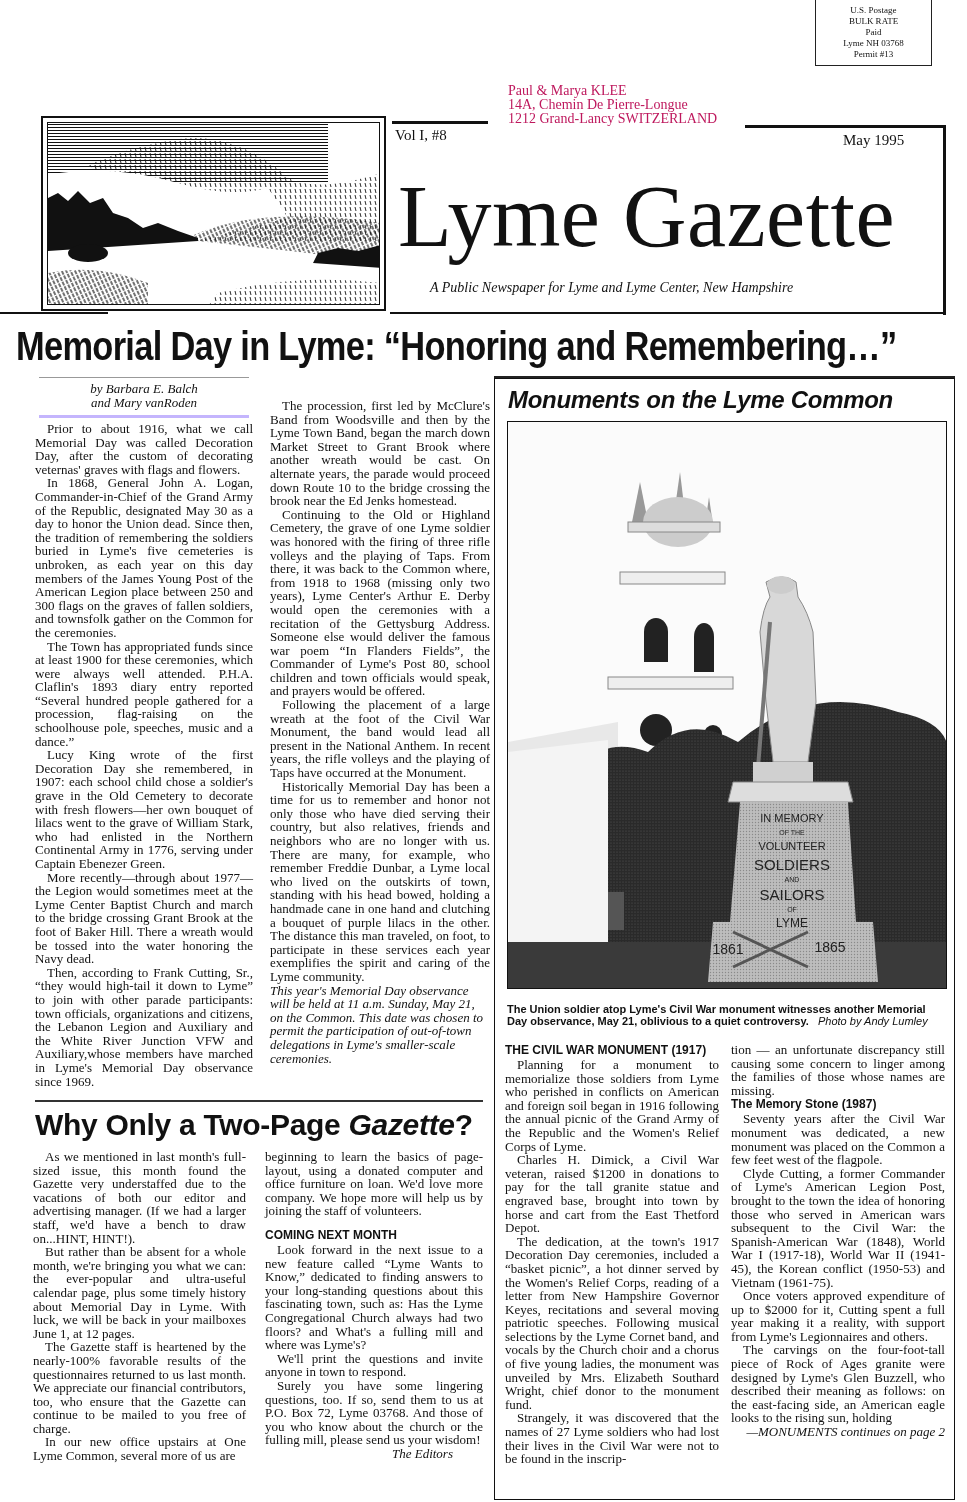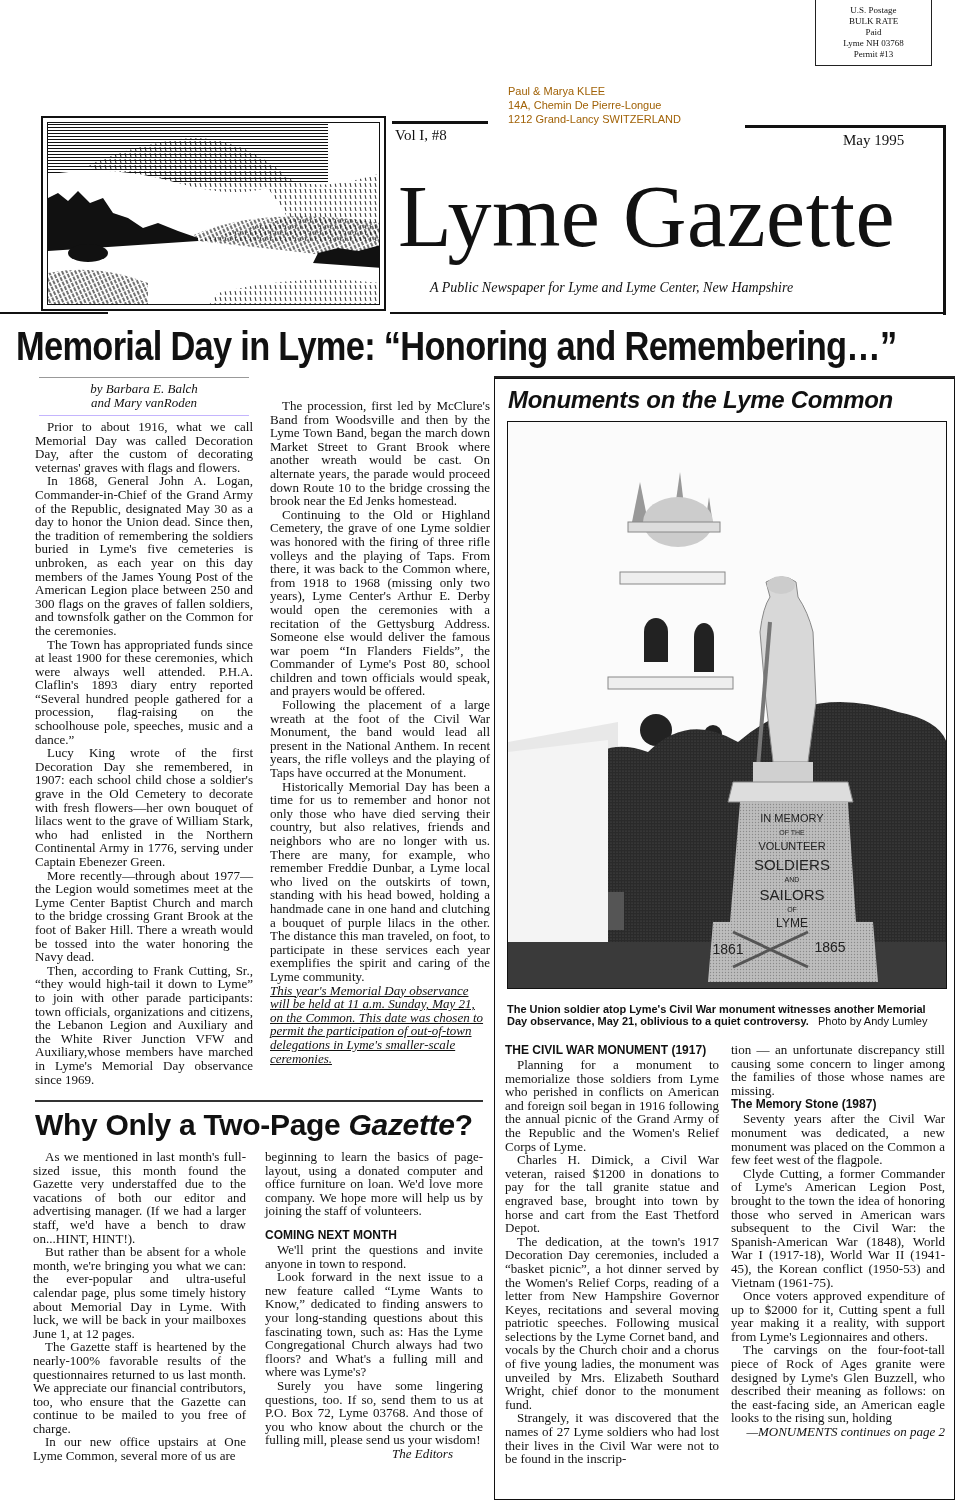--- a/index.html
+++ b/index.html
@@ -2,21 +2,21 @@
 <html><head>
 <meta charset="utf-8">
 <style>
   * { box-sizing: border-box; margin: 0; padding: 0; }
   html, body { width: 967px; height: 1502px; background: #fff; overflow: hidden; }
   body { position: relative; font-family: "Liberation Serif", "DejaVu Serif", serif; color: #111; }
 
   .abs { position: absolute; }
 
   
-  #address { left: 508px; top: 84px; font-family: Liberation Sans, sans-serif; font-size: 11px; line-height: 14px; color: #a16207; }
+  #address { left: 508px; top: 84px; font-family: Liberation Serif, serif; font-size: 14px; line-height: 14px; color: #be185d; }
   #postage { left: 815px; top: 0; width: 117px; height: 66px; border-left: 1.5px solid #222; border-right: 1.5px solid #222; border-bottom: 1.5px solid #222; text-align: center; font-size: 9px; line-height: 11px; padding-top: 5px; }
   #vol-rule { left: 392px; top: 121px; width: 96px; height: 3px; background: #111; }
   #vol { left: 395px; top: 127px; font-size: 15px; }
   #date-rule { left: 745px; top: 125px; width: 200px; height: 3px; background: #111; }
   #date-vrule { left: 943px; top: 125px; width: 3px; height: 190px; background: #111; }
   #date { left: 843px; top: 132px; font-size: 15px; }
   #frame-bottom { left: 390px; top: 312px; width: 556px; height: 2px; background: #111; }
   #frame-left { left: 0px; top: 312px; width: 108px; height: 2px; background: #111; }
 
   #illus { left: 41px; top: 116px; width: 345px; height: 195px; border: 2px solid #111; padding: 4px; }
@@ -27,30 +27,30 @@
 
   
   #headline { left: 16px; top: 323px; font-family: "Liberation Sans", sans-serif; font-weight: bold; font-size: 40px; line-height: 46px; letter-spacing: -0.8px; transform: scaleX(0.86); transform-origin: left top; white-space: nowrap; }
 
   
   .col { font-size: 13px; line-height: 13.6px; text-align: justify; hyphens: manual; }
   .col p { text-indent: 12px; }
   .col p.ni { text-indent: 0; }
   #col1 { left: 35px; top: 377px; width: 218px; }
   #col2 { left: 270px; top: 375px; width: 220px; margin-top: 24px; }
-  .byline { text-align: center; font-style: italic; font-size: 13px; line-height: 14px; border-top: 1px solid #999; border-bottom: 1px solid #c4b5fd; padding: 4px 0 5px; margin: 0 4px 4px; }
-  .note { font-style: italic; margin-top: 16px; text-align: left; text-decoration: underline; }
+  .byline { text-align: center; font-style: italic; font-size: 13px; line-height: 14px; border-top: 1px solid #999; border-bottom: 3px solid #c4b5fd; padding: 4px 0 5px; margin: 0 4px 4px; }
+  .note { font-style: italic; margin-top: 16px; text-align: left; }
 
   
   #mon-box { left: 494px; top: 378px; width: 461px; height: 1122px; border: 1.5px solid #111; }
   #mon-box-top { left: 494px; top: 376px; width: 461px; height: 3px; background: #222; }
   #mon-title { left: 508px; top: 386px; font-family: "Liberation Sans", sans-serif; font-weight: bold; font-style: italic; font-size: 24px; letter-spacing: -0.3px; }
   #photo { left: 507px; top: 421px; width: 440px; height: 568px; border: 1.5px solid #111; overflow: hidden; background: #fff; }
   #caption { left: 507px; top: 1003px; width: 440px; font-family: "Liberation Sans", sans-serif; font-weight: bold; font-size: 11px; line-height: 12px; }
-  #caption .credit { font-weight: normal; }
+  #caption .credit { font-weight: normal; font-style: italic; }
   #col3 { left: 505px; top: 1043px; width: 214px; }
   #col4 { left: 731px; top: 1043px; width: 214px; }
   .subhead { font-family: "Liberation Sans", sans-serif; font-weight: bold; font-size: 12px; text-align: left; text-indent: 0 !important; line-height: 14px; margin: 0 0 1px; }
   .cont { text-align: right; font-style: italic; margin-top: 8px; }
 
   
   #why-rule { left: 35px; top: 1100px; width: 448px; height: 2px; background: #333; }
   #why-head { left: 35px; top: 1108px; font-family: "Liberation Sans", sans-serif; font-weight: bold; font-size: 30px; line-height: 34px; letter-spacing: -0.3px; white-space: nowrap; }
   #why-head i { font-style: italic; }
   #col5 { left: 33px; top: 1150px; width: 213px; }
@@ -236,17 +236,17 @@
 <div class="abs col" id="col5">
   <p>As we mentioned in last month's full-sized issue, this month found the Gazette very understaffed due to the vacations of both our editor and advertising manager. (If we had a larger staff, we'd have a bench to draw on...HINT, HINT!).</p>
   <p class="gap">But rather than be absent for a whole month, we're bringing you what we can: the ever-popular and ultra-useful calendar page, plus some timely history about Memorial Day in Lyme. With luck, we will be back in your mailboxes June 1, at 12 pages.</p>
   <p class="gap">The Gazette staff is heartened by the nearly-100% favorable results of the questionnaires returned to us last month. We appreciate our financial contributors, too, who ensure that the Gazette can continue to be mailed to you free of charge.</p>
   <p>In our new office upstairs at One Lyme Common, several more of us are</p>
 </div>
 
 <div class="abs col" id="col6">
   <p class="ni">beginning to learn the basics of page-layout, using a donated computer and office furniture on loan. We'd love more company. We hope more will help us by joining the staff of volunteers.</p>
   <p class="subhead" style="margin-top:10px">COMING NEXT MONTH</p>
+  <p>Look forward in the next issue to a new feature called “Lyme Wants to Know,” dedicated to finding answers to your long-standing questions about this fascinating town, such as: Has the Lyme Congregational Church always had two floors? and What's a fulling mill and where was Lyme's?</p>
   <p>We'll print the questions and invite anyone in town to respond.</p>
-  <p>Look forward in the next issue to a new feature called “Lyme Wants to Know,” dedicated to finding answers to your long-standing questions about this fascinating town, such as: Has the Lyme Congregational Church always had two floors? and What's a fulling mill and where was Lyme's?</p>
   <p>Surely you have some lingering questions, too. If so, send them to us at P.O. Box 72, Lyme 03768. And those of you who know about the church or the fulling mill, please send us your wisdom!</p>
   <p class="ni sign">The Editors</p>
 </div>
 
 </body></html>

